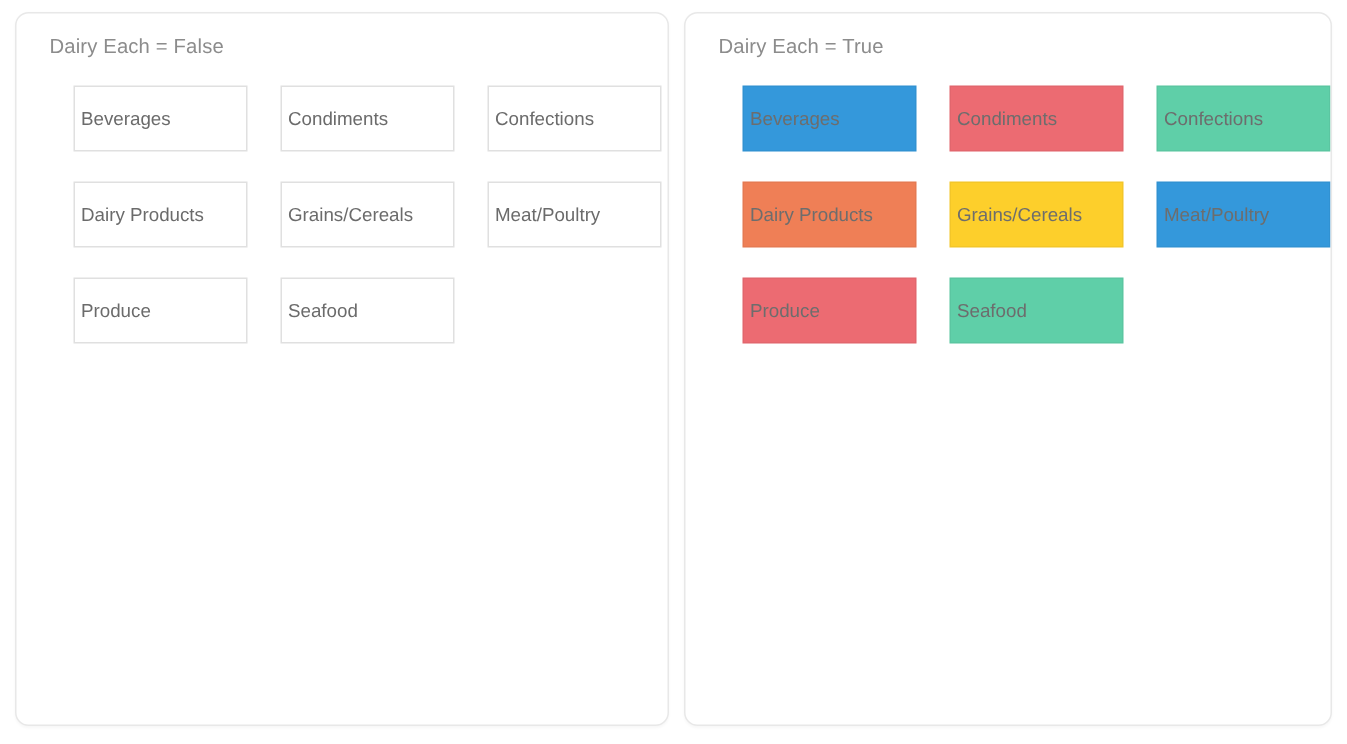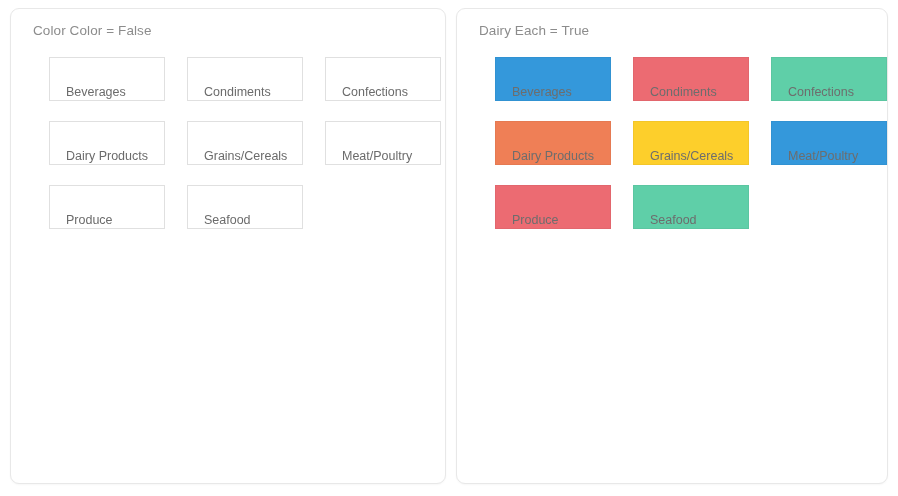--- a/index.html
+++ b/index.html
@@ -57,22 +57,22 @@
     column-gap: 22px;
     row-gap: 20px;
     align-content: start;
   }
 
   .tile {
     box-sizing: border-box;
     width: 116px;
     height: 44px;
     display: flex;
-    align-items: flex-end;
-    padding-left: 16px;
+    align-items: center;
+    padding-left: 4px;
     font-size: 12.5px;
     line-height: 15px;
     color: #6b6b6b;
     white-space: nowrap;
     overflow: hidden;
   }
 
   .tile.plain {
     background: #ffffff;
     border: 1px solid #e0e0e0;
@@ -86,21 +86,21 @@
   .tile .tile-label {
     display: block;
   }
 </style>
 </head>
 <body>
 
 <div class="stage">
 
   <section class="panel panel-left">
-    <div class="panel-title">Color Color = False</div>
+    <div class="panel-title">Dairy Each = False</div>
     <div class="tile-grid">
       <div class="tile plain">
         <span class="tile-label">Beverages</span>
       </div>
       <div class="tile plain">
         <span class="tile-label">Condiments</span>
       </div>
       <div class="tile plain">
         <span class="tile-label">Confections</span>
       </div>

